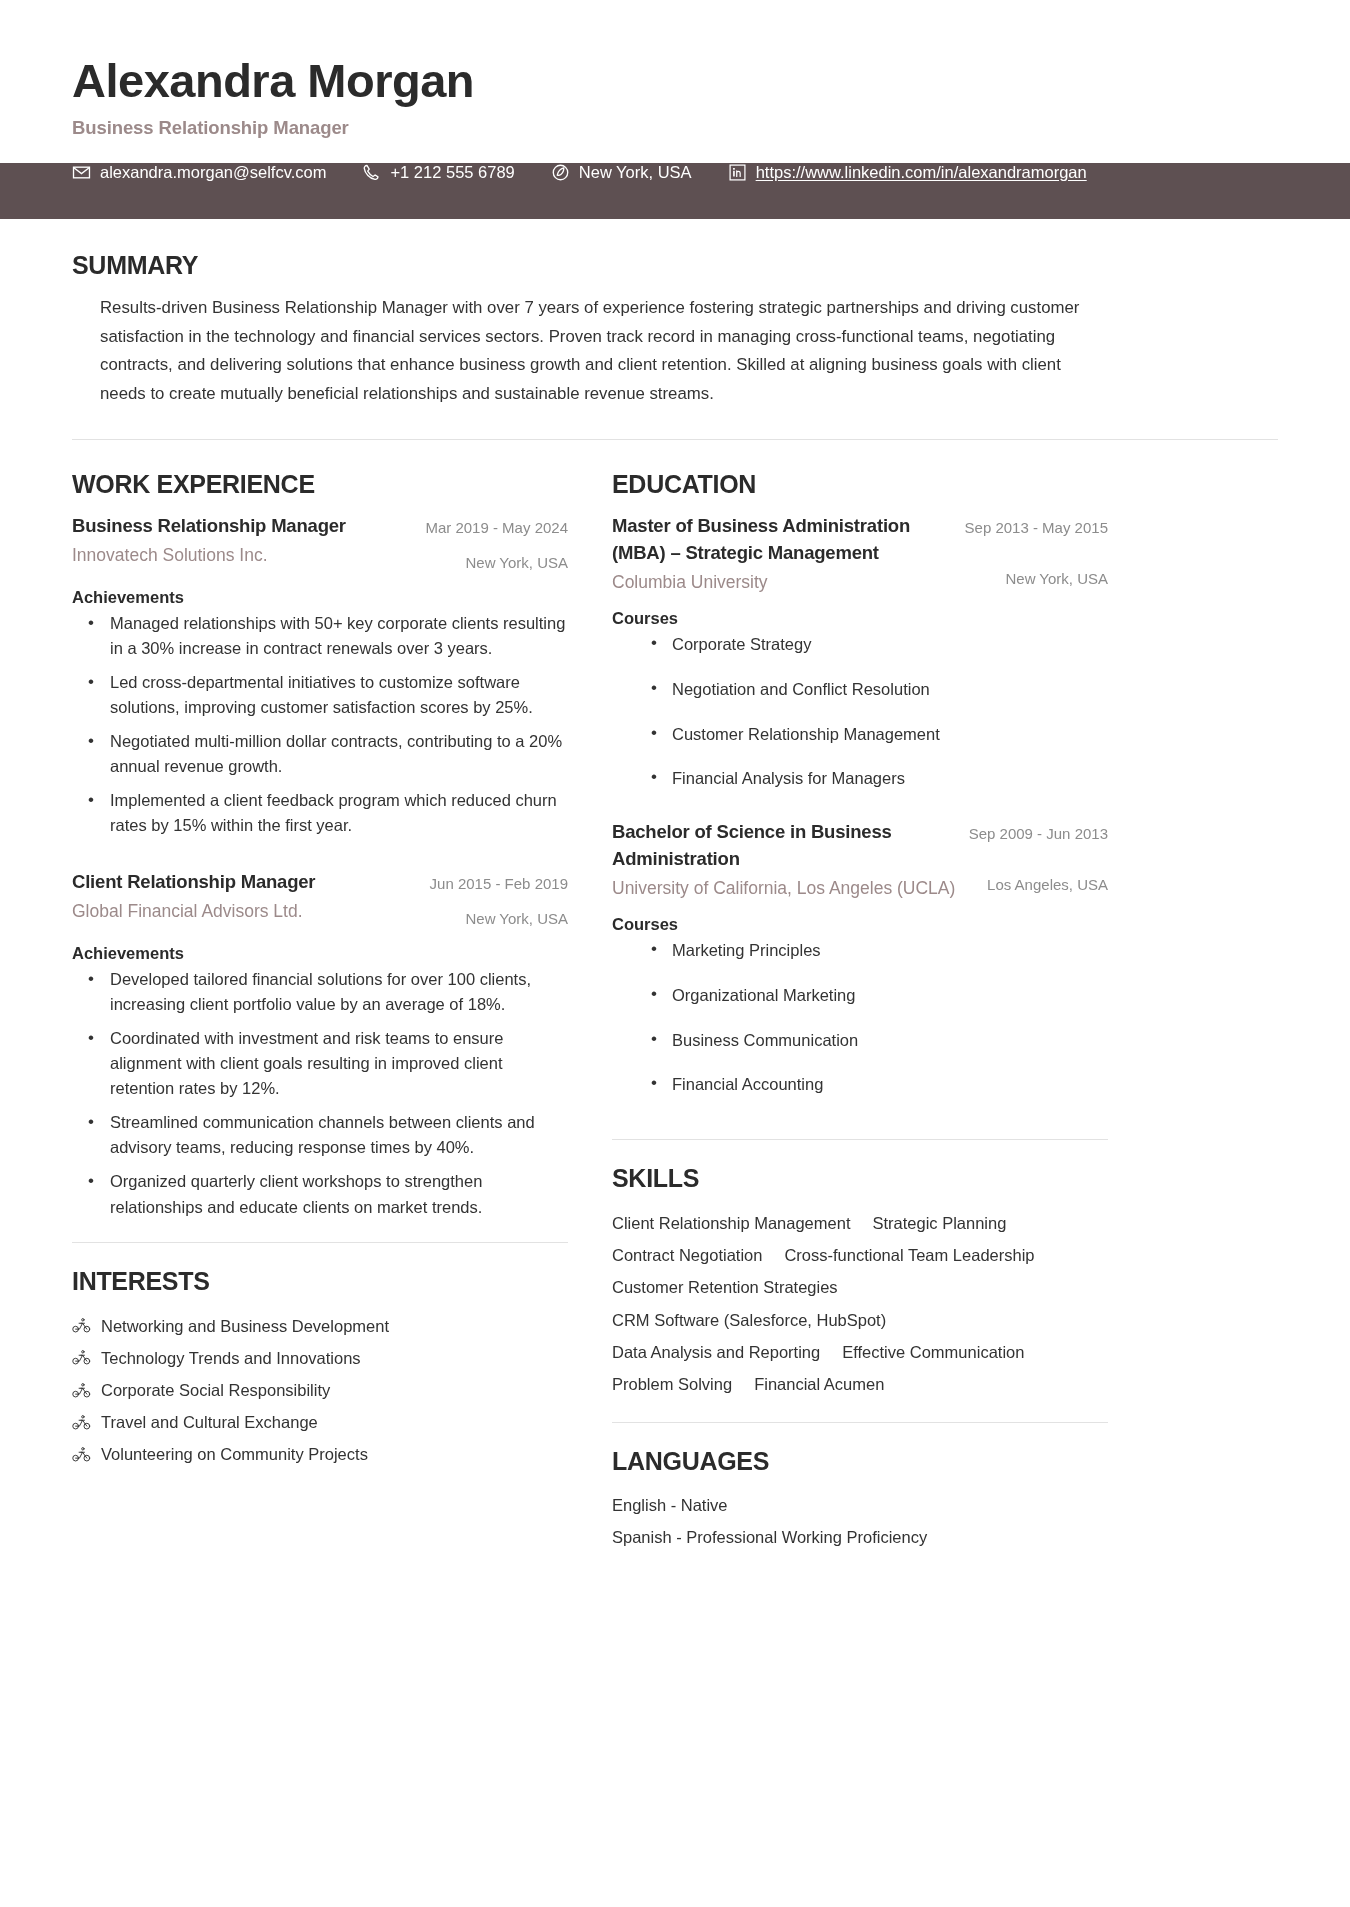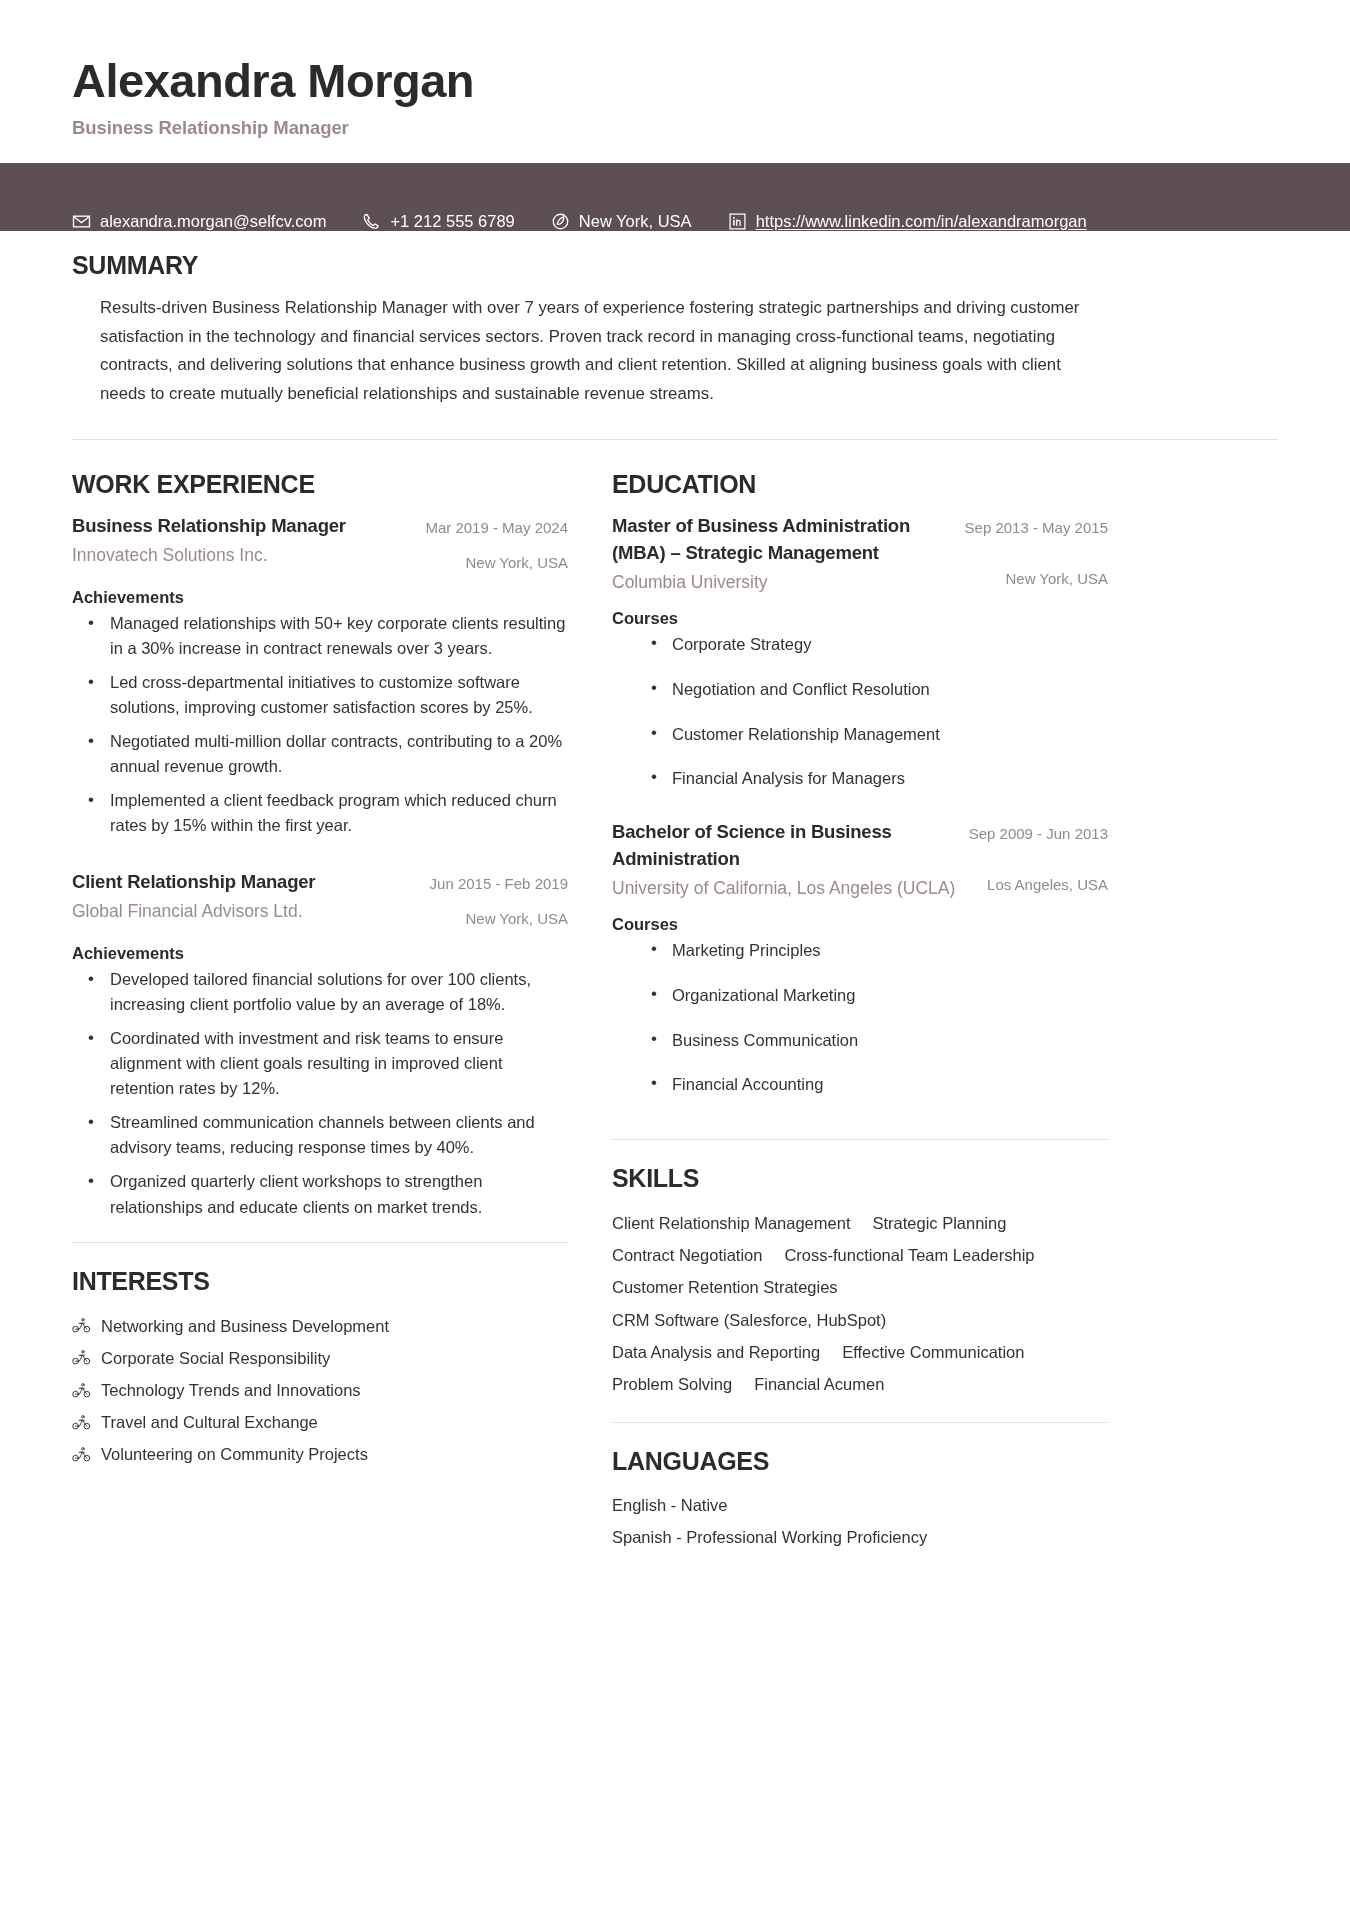--- a/index.html
+++ b/index.html
@@ -41,23 +41,23 @@
     font-weight: 700;
     color: #9c8a8a;
     letter-spacing: -0.1px;
   }
 
   
   .contact-bar {
     margin-top: 24px;
     background: #5e5052;
     color: #ffffff;
-    height: 68px;
+    height: 56px;
     display: flex;
-    align-items: flex-end;
+    align-items: flex-start;
     gap: 36px;
     padding: 0 72px;
     font-size: 16.5px;
   }
   .contact-item {
     display: flex;
     align-items: center;
     gap: 9px;
     white-space: nowrap;
   }
@@ -80,21 +80,21 @@
   .content { padding: 0 72px; }
 
   .section-title {
     font-size: 25px;
     font-weight: 700;
     letter-spacing: -0.3px;
     color: #2b2b2b;
     margin-bottom: 14px;
   }
 
-  .summary-block { padding-top: 20px; }
+  .summary-block { padding-top: 32px; }
   .summary-text {
     font-size: 16.8px;
     line-height: 1.72;
     color: #333;
     max-width: 1000px;
     margin-left: 28px;
   }
 
   .hr {
     border: 0;
@@ -386,35 +386,35 @@
             <span class="int-icon">
               <svg width="19" height="19" viewBox="0 0 22 18" fill="none" stroke="#333" stroke-width="1.1" stroke-linecap="round" stroke-linejoin="round">
                 <circle cx="4.2" cy="13.2" r="3.3"></circle>
                 <circle cx="17.2" cy="13.2" r="3.3"></circle>
                 <circle cx="12.6" cy="2.4" r="1.4"></circle>
                 <path d="M4.2 13.2 L8.6 13.2 L12.2 6.4 L8.2 6.4"></path>
                 <path d="M12.2 6.4 L17.2 13.2"></path>
                 <path d="M10.4 6.4 L14.4 6.4"></path>
               </svg>
             </span>
-            <span>Corporate Social Responsibility</span>
+            <span>Technology Trends and Innovations</span>
           </div>
 
           <div class="interest-item">
             <span class="int-icon">
               <svg width="19" height="19" viewBox="0 0 22 18" fill="none" stroke="#333" stroke-width="1.1" stroke-linecap="round" stroke-linejoin="round">
                 <circle cx="4.2" cy="13.2" r="3.3"></circle>
                 <circle cx="17.2" cy="13.2" r="3.3"></circle>
                 <circle cx="12.6" cy="2.4" r="1.4"></circle>
                 <path d="M4.2 13.2 L8.6 13.2 L12.2 6.4 L8.2 6.4"></path>
                 <path d="M12.2 6.4 L17.2 13.2"></path>
                 <path d="M10.4 6.4 L14.4 6.4"></path>
               </svg>
             </span>
-            <span>Technology Trends and Innovations</span>
+            <span>Corporate Social Responsibility</span>
           </div>
 
           <div class="interest-item">
             <span class="int-icon">
               <svg width="19" height="19" viewBox="0 0 22 18" fill="none" stroke="#333" stroke-width="1.1" stroke-linecap="round" stroke-linejoin="round">
                 <circle cx="4.2" cy="13.2" r="3.3"></circle>
                 <circle cx="17.2" cy="13.2" r="3.3"></circle>
                 <circle cx="12.6" cy="2.4" r="1.4"></circle>
                 <path d="M4.2 13.2 L8.6 13.2 L12.2 6.4 L8.2 6.4"></path>
                 <path d="M12.2 6.4 L17.2 13.2"></path>

